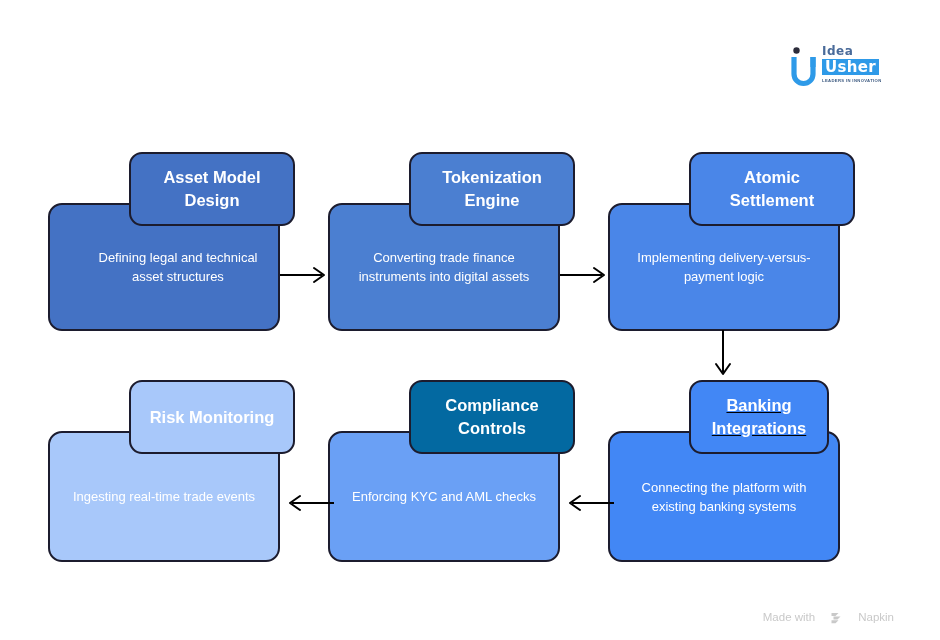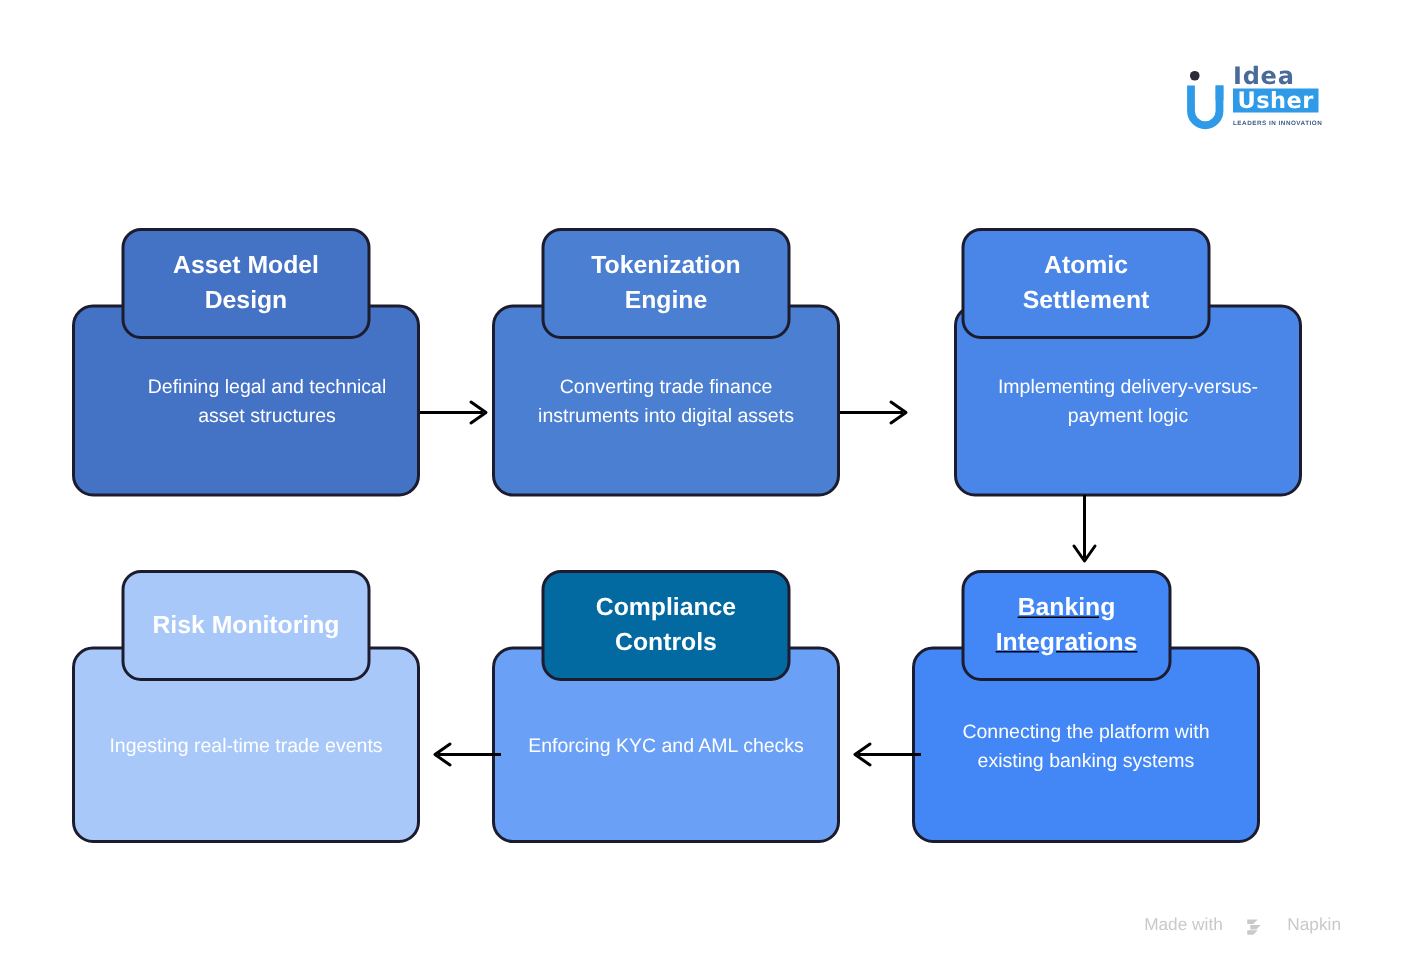--- a/index.html
+++ b/index.html
@@ -34,21 +34,21 @@
     width: 30px;
     height: 42px;
   }
   .logo-text {
     position: absolute;
     left: 32px;
     top: 0px;
     width: 72px;
   }
   .logo-idea {
-    font-size: 16px;
+    font-size: 12px;
     font-weight: 700;
     letter-spacing: 0.5px;
     color: #4a6b9a;
     line-height: 14px;
     font-family: "DejaVu Sans", sans-serif;
   }
   .logo-usher {
     display: inline-block;
     margin-top: 1px;
     background: #2e9ae8;
@@ -93,20 +93,21 @@
 
   .node-header {
     position: absolute;
     border: 2px solid #1c1c2e;
     border-radius: 13px;
     display: flex;
     align-items: center;
     justify-content: center;
     text-align: center;
     z-index: 3;
+    margin-left: 48px;
   }
   .node-title {
     color: #ffffff;
     font-size: 16.5px;
     font-weight: 700;
     line-height: 23px;
     padding: 0 10px;
     width: 100%;
   }
 
@@ -182,21 +183,21 @@
   <div class="node">
     <div class="node-body" style="left:328px; top:203px; width:232px; height:128px; background:#4b7fd1;">
       <div class="node-desc">Converting trade finance instruments into digital assets</div>
     </div>
     <div class="node-header" style="left:361px; top:152px; width:166px; height:74px; background:#4b7fd1;">
       <div class="node-title">Tokenization Engine</div>
     </div>
   </div>
 
   <div class="node">
-    <div class="node-body" style="left:608px; top:203px; width:232px; height:128px; background:#4a86e8;margin-left:28px;">
+    <div class="node-body" style="left:608px; top:203px; width:232px; height:128px; background:#4a86e8;">
       <div class="node-desc">Implementing delivery-versus-payment logic</div>
     </div>
     <div class="node-header" style="left:641px; top:152px; width:166px; height:74px; background:#4a86e8;">
       <div class="node-title">Atomic Settlement</div>
     </div>
   </div>
 
   <div class="node">
     <div class="node-body" style="left:48px; top:431px; width:232px; height:131px; background:#a8c8fa;">
       <div class="node-desc">Ingesting real-time trade events</div>

